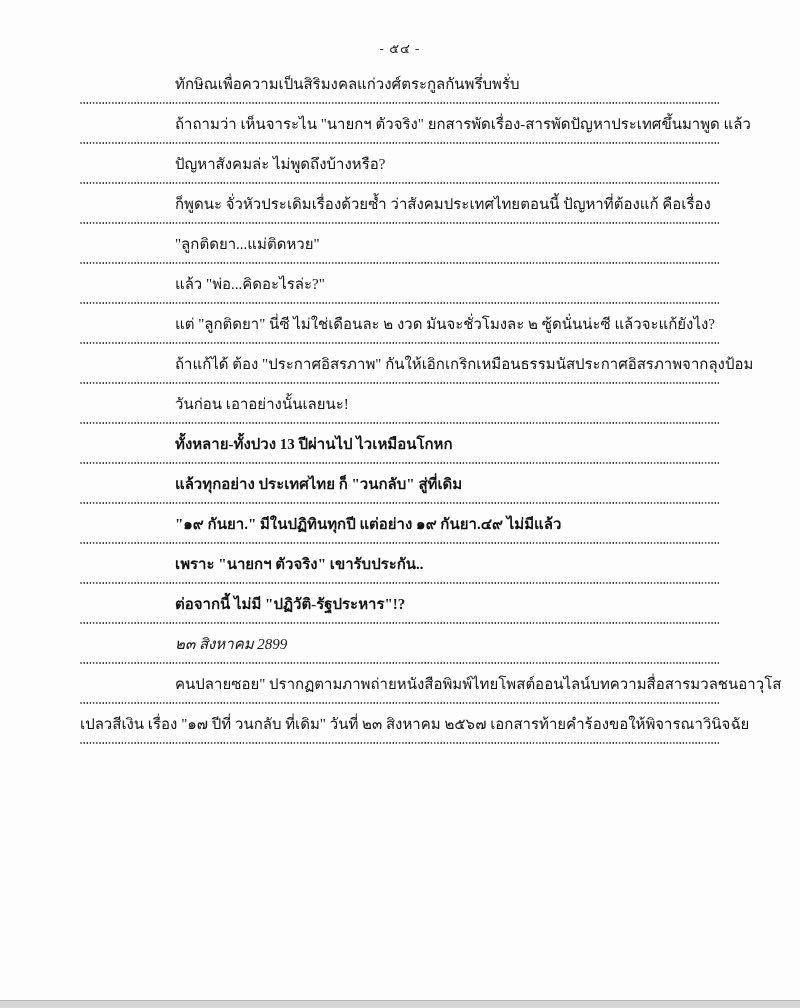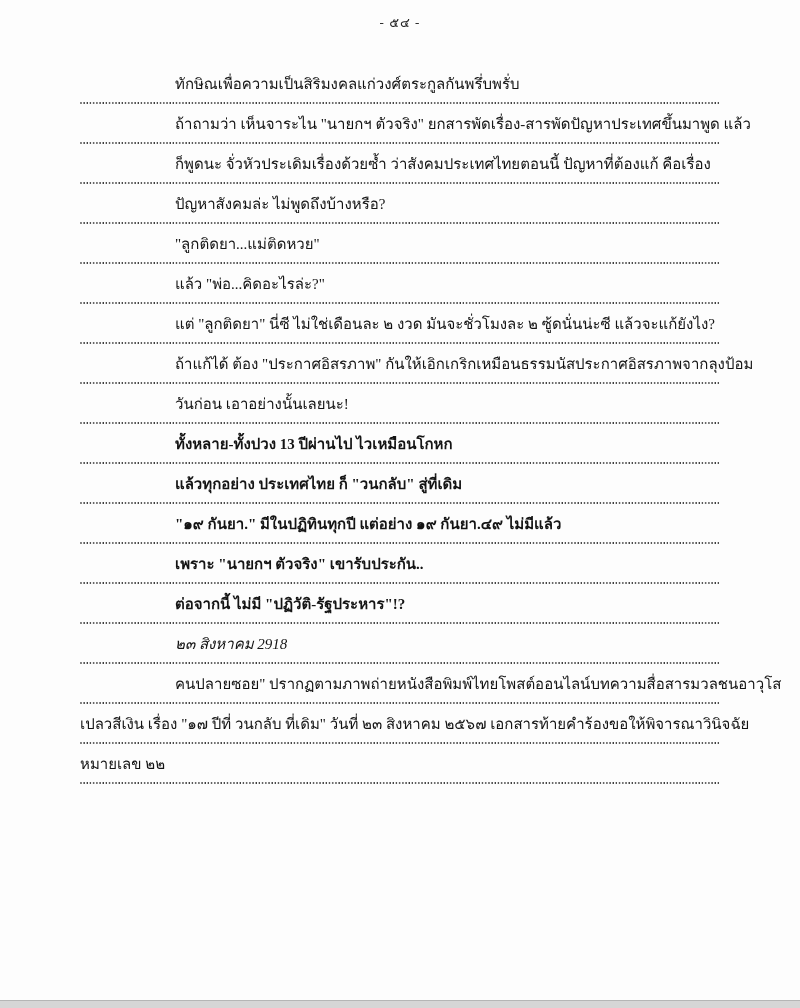--- a/index.html
+++ b/index.html
@@ -10,21 +10,21 @@
   }
   .page {
     position: relative;
     width: 800px;
     height: 1008px;
     background: #fdfdfd;
     overflow: hidden;
   }
   .page-number {
     position: absolute;
-    top: 12px;
+    top: 38px;
     left: 0;
     width: 100%;
     text-align: center;
     font-size: 13px;
     color: #222;
     letter-spacing: 1px;
   }
   .content {
     position: absolute;
     left: 80px;
@@ -79,24 +79,24 @@
   <div class="page-number">- ๕๔ -</div>
 
   <div class="content">
     <div class="row indent">
         <span class="txt">ทักษิณเพื่อความเป็นสิริมงคลแก่วงศ์ตระกูลกันพรึ่บพรั่บ</span>
       </div>
     <div class="row indent">
         <span class="txt">ถ้าถามว่า เห็นจาระไน "นายกฯ ตัวจริง" ยกสารพัดเรื่อง-สารพัดปัญหาประเทศขึ้นมาพูด แล้ว</span>
       </div>
     <div class="row indent">
-        <span class="txt">ก็พูดนะ จั่วหัวประเดิมเรื่องด้วยซ้ำ ว่าสังคมประเทศไทยตอนนี้ ปัญหาที่ต้องแก้ คือเรื่อง</span>
+        <span class="txt">ปัญหาสังคมล่ะ ไม่พูดถึงบ้างหรือ?</span>
       </div>
     <div class="row indent">
-        <span class="txt">ปัญหาสังคมล่ะ ไม่พูดถึงบ้างหรือ?</span>
+        <span class="txt">ก็พูดนะ จั่วหัวประเดิมเรื่องด้วยซ้ำ ว่าสังคมประเทศไทยตอนนี้ ปัญหาที่ต้องแก้ คือเรื่อง</span>
       </div>
     <div class="row indent">
         <span class="txt">"ลูกติดยา...แม่ติดหวย"</span>
       </div>
     <div class="row indent">
         <span class="txt">แล้ว "พ่อ...คิดอะไรล่ะ?"</span>
       </div>
     <div class="row indent">
         <span class="txt">แต่ "ลูกติดยา" นี่ซี ไม่ใช่เดือนละ ๒ งวด มันจะชั่วโมงละ ๒ ซู้ดนั่นน่ะซี แล้วจะแก้ยังไง?</span>
       </div>
@@ -115,27 +115,24 @@
     <div class="row indent bold">
         <span class="txt">"๑๙ กันยา." มีในปฏิทินทุกปี แต่อย่าง ๑๙ กันยา.๔๙ ไม่มีแล้ว</span>
       </div>
     <div class="row indent bold">
         <span class="txt">เพราะ "นายกฯ ตัวจริง" เขารับประกัน..</span>
       </div>
     <div class="row indent bold">
         <span class="txt">ต่อจากนี้ ไม่มี "ปฏิวัติ-รัฐประหาร"!?</span>
       </div>
     <div class="row indent italic">
-        <span class="txt">๒๓ สิงหาคม 2918</span>
+        <span class="txt">๒๓ สิงหาคม 2899</span>
       </div>
     <div class="row indent">
         <span class="txt">คนปลายซอย" ปรากฏตามภาพถ่ายหนังสือพิมพ์ไทยโพสต์ออนไลน์บทความสื่อสารมวลชนอาวุโส</span>
       </div>
     <div class="row">
         <span class="txt">เปลวสีเงิน เรื่อง "๑๗ ปีที่ วนกลับ ที่เดิม" วันที่ ๒๓ สิงหาคม ๒๕๖๗ เอกสารท้ายคำร้องขอให้พิจารณาวินิจฉัย</span>
       </div>
-    <div class="row">
-        <span class="txt">หมายเลข ๒๒</span>
-      </div>
   </div>
 
   <div class="bottom-strip"></div>
 </div>
 
 </body></html>

